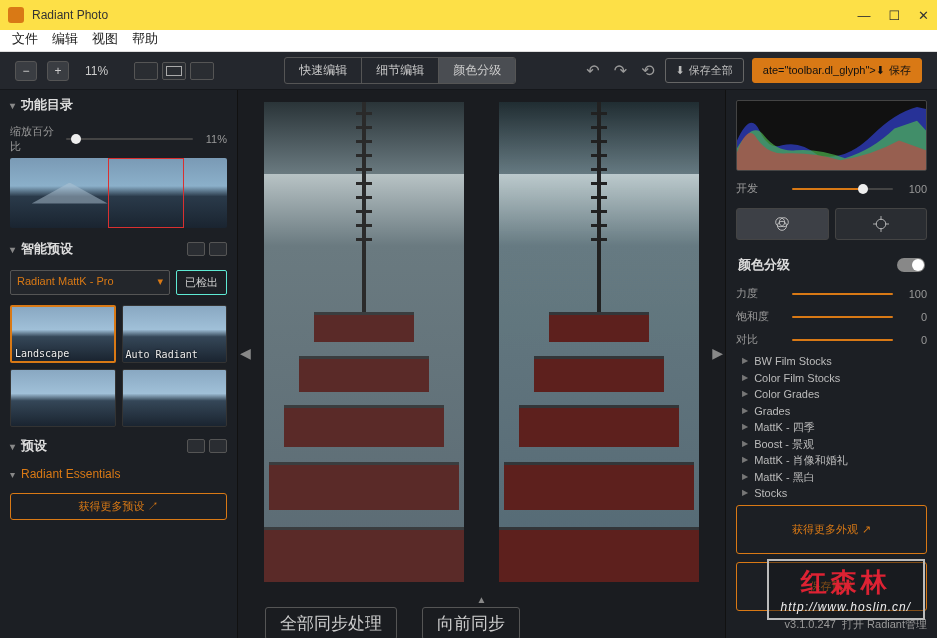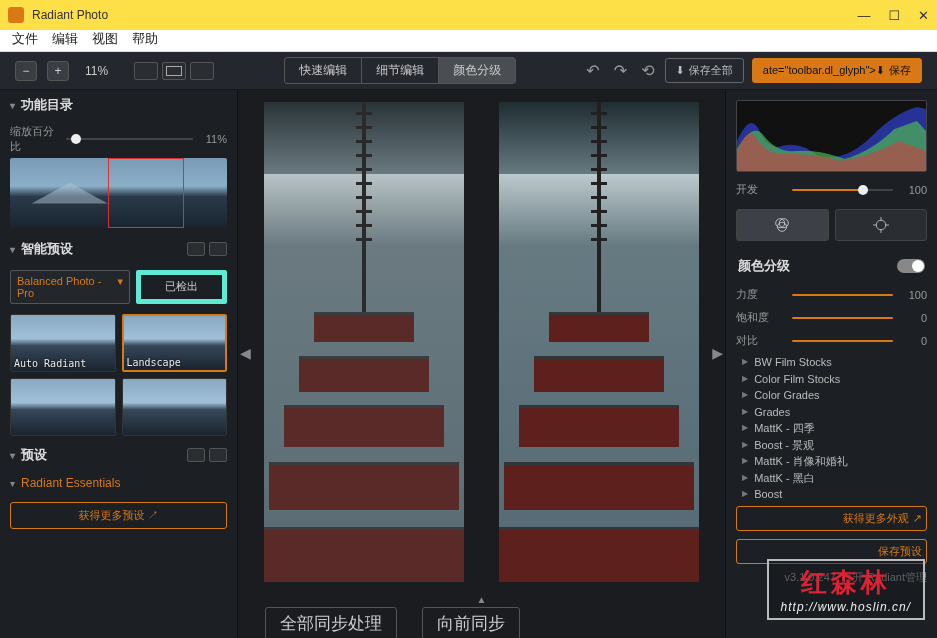--- a/index.html
+++ b/index.html
@@ -40,21 +40,21 @@
 .slider .track { position:absolute; left:0; right:0; top:5px; height:2px; background:#444; border-radius:1px; }
 .slider .track.gold { background:linear-gradient(to right,#d97915 0%,#d97915 var(--fill,50%),#444 var(--fill,50%),#444 100%); }
 .slider .thumb { position:absolute; top:1px; width:10px; height:10px; background:#eee; border-radius:50%; transform:translateX(-5px); }
 .slider-row .val { width:26px; text-align:right; }
 .thumbstrip { padding:0 10px 6px 10px; position:relative;}
 .navthumb { width:100%; height:70px; background:linear-gradient(180deg,#7a9ab5 0%,#8bb0ca 40%,#2a3a4a 55%,#1a2430 100%); border-radius:2px; position:relative; overflow:hidden; }
 .navthumb .mtn { position:absolute; left:10%; bottom:35%; width:35%; height:30%; background:#b0c4d4; clip-path:polygon(50% 0,100% 100%,0 100%); opacity:0.5;}
 .navthumb .sel { position:absolute; left:45%; top:0; width:35%; height:100%; border:1px solid #d93030; }
 .preset-sel { margin:6px 10px; display:flex; gap:6px; }
 .preset-sel .dd { flex:1; border:1px solid #555; border-radius:2px; padding:4px 6px; font-size:11px; color:#d97915; background:#23262b; cursor:pointer; display:flex; justify-content:space-between; }
-.preset-sel .eject { border:5px solid #5eead4; border-radius:2px; padding:4px 24px; font-size:11px; color:#ccc; cursor:pointer; }
+.preset-sel .eject { border:1px solid #5eead4; border-radius:2px; padding:4px 8px; font-size:11px; color:#ccc; cursor:pointer; }
 .preset-grid { display:grid; grid-template-columns:1fr 1fr; gap:6px; padding:4px 10px; }
 .pthumb { height:58px; border:1px solid #333; border-radius:2px; background:linear-gradient(180deg,#89a8c2 0%,#a0c0d8 42%,#354758 55%,#1a2430 100%); position:relative; cursor:pointer; overflow:hidden; }
 .pthumb.sel { border:2px solid #d97915; }
 .pthumb .lab { position:absolute; left:3px; bottom:2px; font-size:10px; color:#eee; font-family:monospace; text-shadow:0 0 2px #000; }
 .subhdr { display:flex; align-items:center; padding:6px 10px; font-size:12px; color:#d97915; }
 .subhdr .caret { font-size:10px; color:#888; margin-right:6px; }
 .more-presets { margin:6px 10px; border:1px solid #d97915; border-radius:3px; padding:5px; text-align:center; color:#d97915; font-size:11px; cursor:pointer; }
 .vimage { position:absolute; top:12px; bottom:56px; display:flex; justify-content:center; }
 .vimage.l { left:8px; right:50%;}  .vimage.r { left:50%; right:8px;}
 .pagoda { width:200px; height:100%; background:linear-gradient(180deg,#aeb7b9 0%,#b8c3c5 15%,#6a7a80 30%,#5a6a73 100%); position:relative; overflow:hidden; }
@@ -74,21 +74,21 @@
 .histo svg { width:100%; height:100%; }
 .modetabs { display:flex; gap:6px; margin:8px 10px; }
 .modetabs .mt { flex:1; height:32px; border:1px solid #444; border-radius:3px; background:#2a2d32; display:flex; align-items:center; justify-content:center; cursor:pointer; color:#bbb; }
 .modetabs .mt.active { background:#3d4046; }
 .grad-title { display:flex; align-items:center; justify-content:space-between; padding:8px 12px; font-size:13px; color:#ddd; font-weight:bold;}
 .toggle { width:28px; height:14px; background:#888; border-radius:7px; position:relative; cursor:pointer; }
 .toggle::after { content:""; position:absolute; right:1px; top:1px; width:12px; height:12px; background:#fff; border-radius:50%; }
 .stock-list { padding:2px 4px 2px 16px; font-size:11px; color:#bbb; line-height:1.5; max-height:150px; overflow:hidden; }
 .stock-list div { cursor:pointer; display:flex; align-items:center; gap:6px;}
 .stock-list .ar{font-size:8px;color:#777;}
-.outline-btn { margin:4px 10px; border:1px solid #d97915; border-radius:3px; padding:4px; text-align:center; color:#d97915; font-size:11px; cursor:pointer; display:flex;justify-content:flex-end;align-items:center;gap:4px;}
+.outline-btn { margin:4px 10px; border:1px solid #d97915; border-radius:3px; padding:16px; text-align:center; color:#d97915; font-size:11px; cursor:pointer; display:flex;justify-content:center;align-items:center;gap:4px;}
 .link-btn { margin:2px 10px 6px 10px; text-align:right; font-size:11px; color:#999; cursor:pointer;}
 .watermark { position:absolute; right:12px; bottom:18px; border:2px solid #bbb; padding:4px 12px; background:rgba(20,22,26,0.45); text-align:center;}
 .watermark .big { font-size:26px; color:#d23; font-weight:bold; letter-spacing:4px;}
 .watermark .url { font-size:12px; color:#eee; font-style:italic; letter-spacing:1px;}
 </style>
 </head>
 <body>
 
 <div class="titlebar">
   <div class="logo"></div>
@@ -163,31 +163,31 @@
       <div class="sec-hdr">
         <span class="caret">▾</span>
         <span>智能预设</span>
         <div class="ricons">
             <div class="ic"></div>
             <div class="ic"></div>
           </div>
       </div>
       <div class="preset-sel">
         <div class="dd">
-            <span>Balanced Photo - Pro</span>
+            <span>Radiant MattK - Pro</span>
             <span>▾</span>
           </div>
         <div class="eject">已检出</div>
       </div>
       <div class="preset-grid">
+        <div class="pthumb sel">
+            <span class="lab">Landscape</span>
+          </div>
         <div class="pthumb">
             <span class="lab">Auto Radiant</span>
-          </div>
-        <div class="pthumb sel">
-            <span class="lab">Landscape</span>
           </div>
         <div class="pthumb"></div>
         <div class="pthumb"></div>
       </div>
 
       <div class="sec-hdr">
         <span class="caret">▾</span>
         <span>预设</span>
         <div class="ricons">
             <div class="ic"></div>
@@ -320,21 +320,21 @@
           <div>
             <span class="ar">▶</span>
             <span>MattK - 肖像和婚礼</span>
           </div>
           <div>
             <span class="ar">▶</span>
             <span>MattK - 黑白</span>
           </div>
           <div>
             <span class="ar">▶</span>
-            <span>Boost</span>
+            <span>Stocks</span>
           </div>
         </div>
       <div class="outline-btn">
           <span>获得更多外观</span>
           <span>↗</span>
         </div>
       <div class="outline-btn">保存预设</div>
       <div class="link-btn"><span>v3.1.0.247</span>&nbsp;&nbsp;<span>打开 Radiant管理</span></div>
     </div>
   </div>

